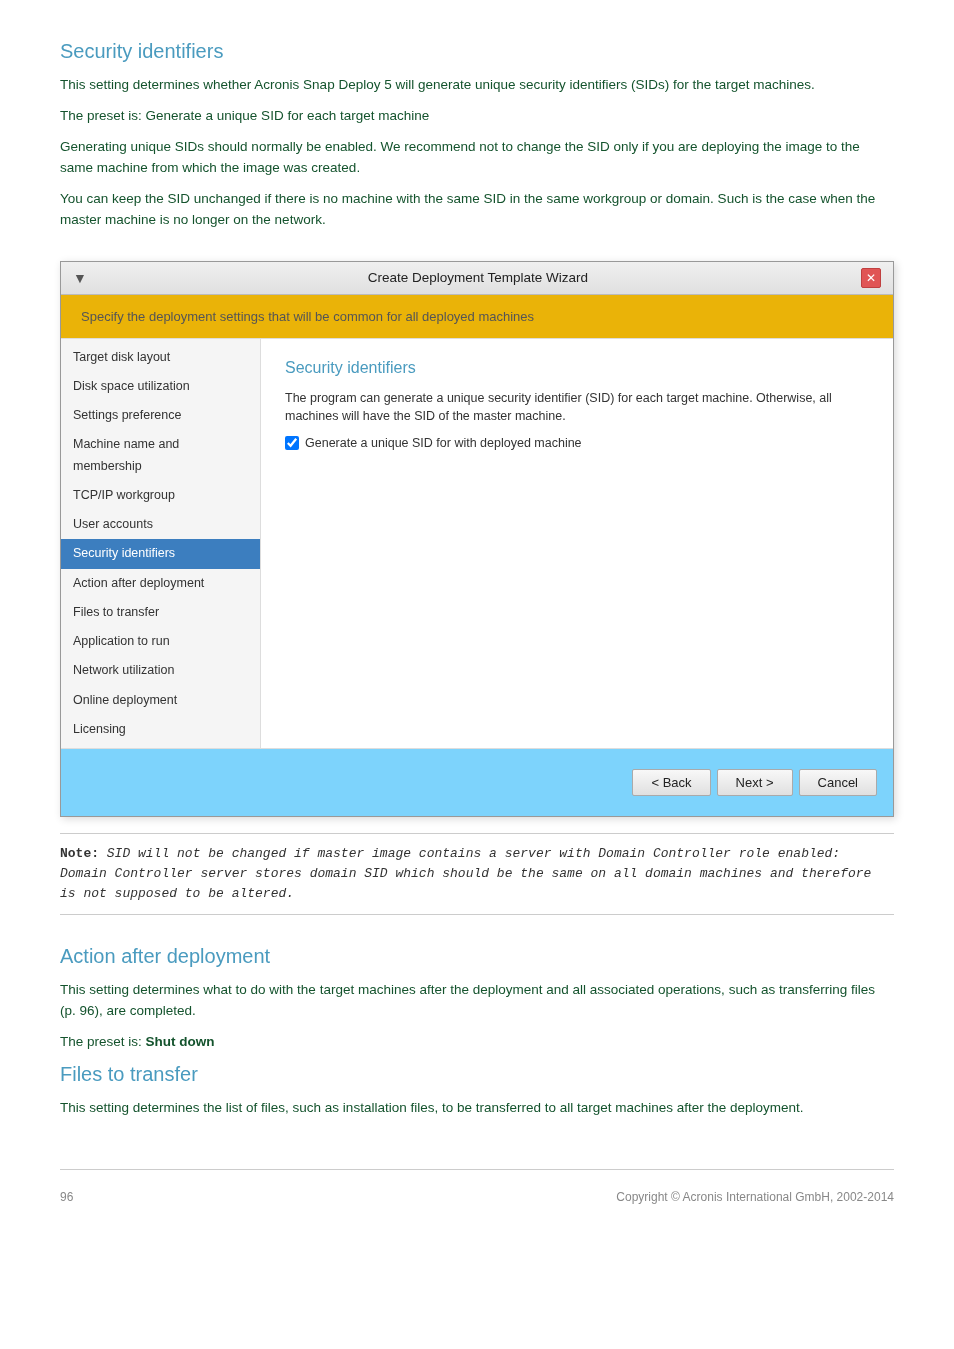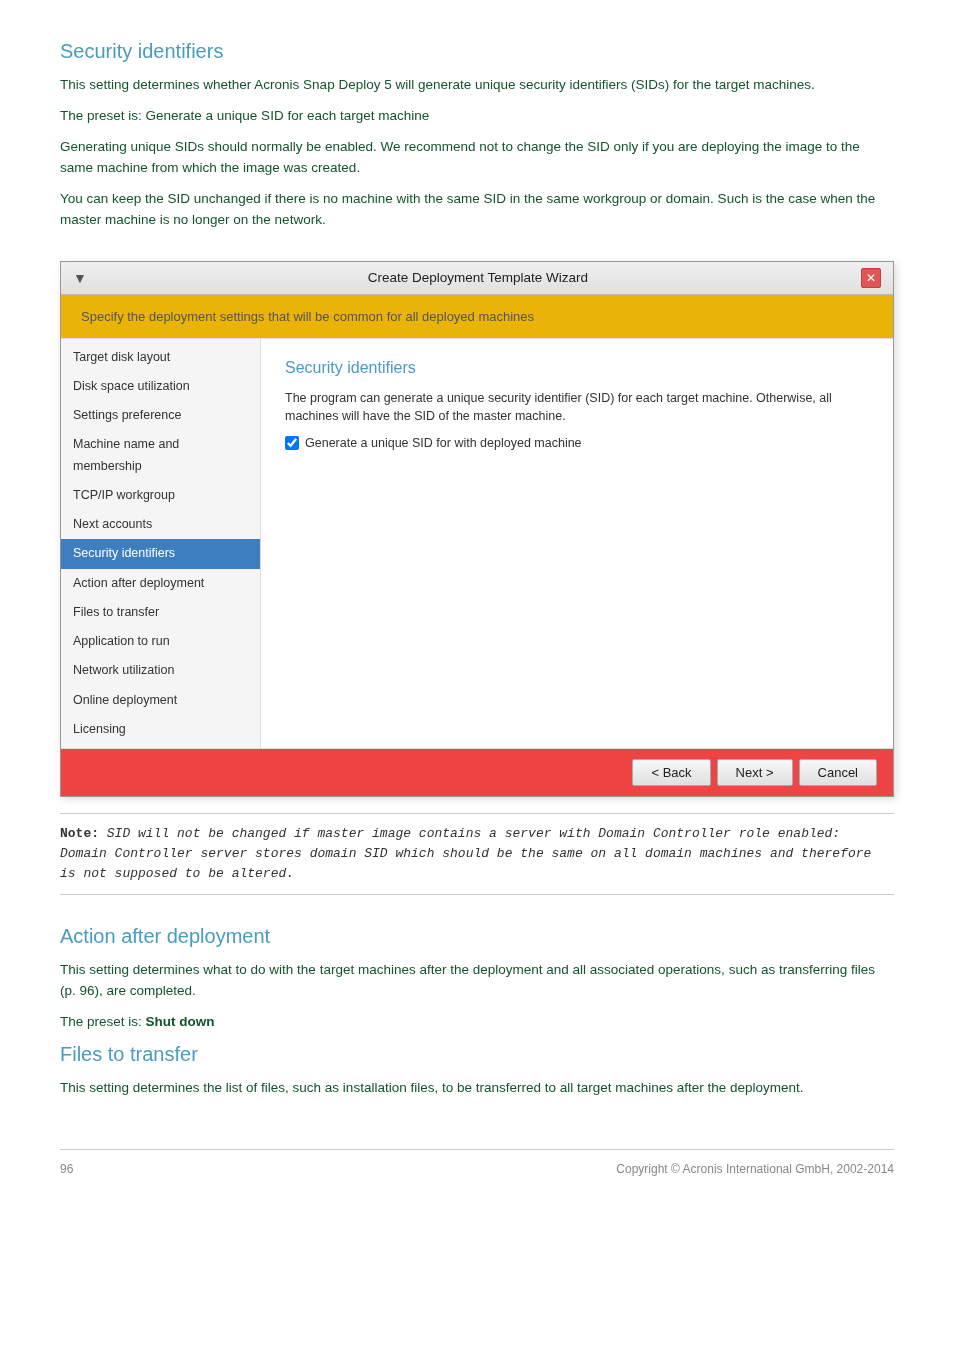--- a/index.html
+++ b/index.html
@@ -118,22 +118,22 @@
       font-size: 12.5px;
       margin-top: 10px;
     }
     .checkbox-row input[type="checkbox"] {
       width: 14px;
       height: 14px;
       margin: 0;
     }
     .wizard-footer {
       border-top: 1px solid #ddd;
-      background: #ef4444;
-      padding: 10px 16px;
+      background: #7dd3fc;
+      padding: 20px 16px;
       display: flex;
       justify-content: flex-end;
       gap: 6px;
     }
     .wizard-btn {
       padding: 5px 18px;
       font-size: 13px;
       background: linear-gradient(to bottom, #f8f8f8, #e0e0e0);
       border: 1px solid #aaa;
       color: #222;
@@ -159,21 +159,21 @@
       font-weight: bold;
       margin-top: 21px;
     }
     .page-footer {
       margin-top: 50px;
       display: flex;
       justify-content: space-between;
       font-size: 12px;
       color: #888;
       border-top: 1px solid #ccc;
-      padding-top: 12px;
+      padding-top: 20px;
     }
   </style>
 </head>
 <body>
 
 <h2 class="section-title">Security identifiers</h2>
 
 <div class="section-body">
   <p>This setting determines whether Acronis Snap Deploy 5 will generate unique security identifiers (SIDs) for the target machines.</p>
   <p>The preset is: Generate a unique SID for each target machine</p>
@@ -192,21 +192,21 @@
   <div class="wizard-subtitle-bar">Specify the deployment settings that will be common for all deployed machines</div>
 
   <div class="wizard-body">
 
     <div class="wizard-nav">
       <div class="nav-item">Target disk layout</div>
       <div class="nav-item">Disk space utilization</div>
       <div class="nav-item">Settings preference</div>
       <div class="nav-item">Machine name and membership</div>
       <div class="nav-item">TCP/IP workgroup</div>
-      <div class="nav-item">Next accounts</div>
+      <div class="nav-item">User accounts</div>
       <div class="nav-item active">Security identifiers</div>
       <div class="nav-item">Action after deployment</div>
       <div class="nav-item">Files to transfer</div>
       <div class="nav-item">Application to run</div>
       <div class="nav-item">Network utilization</div>
       <div class="nav-item">Online deployment</div>
       <div class="nav-item">Licensing</div>
     </div>
 
     <div class="wizard-content">

